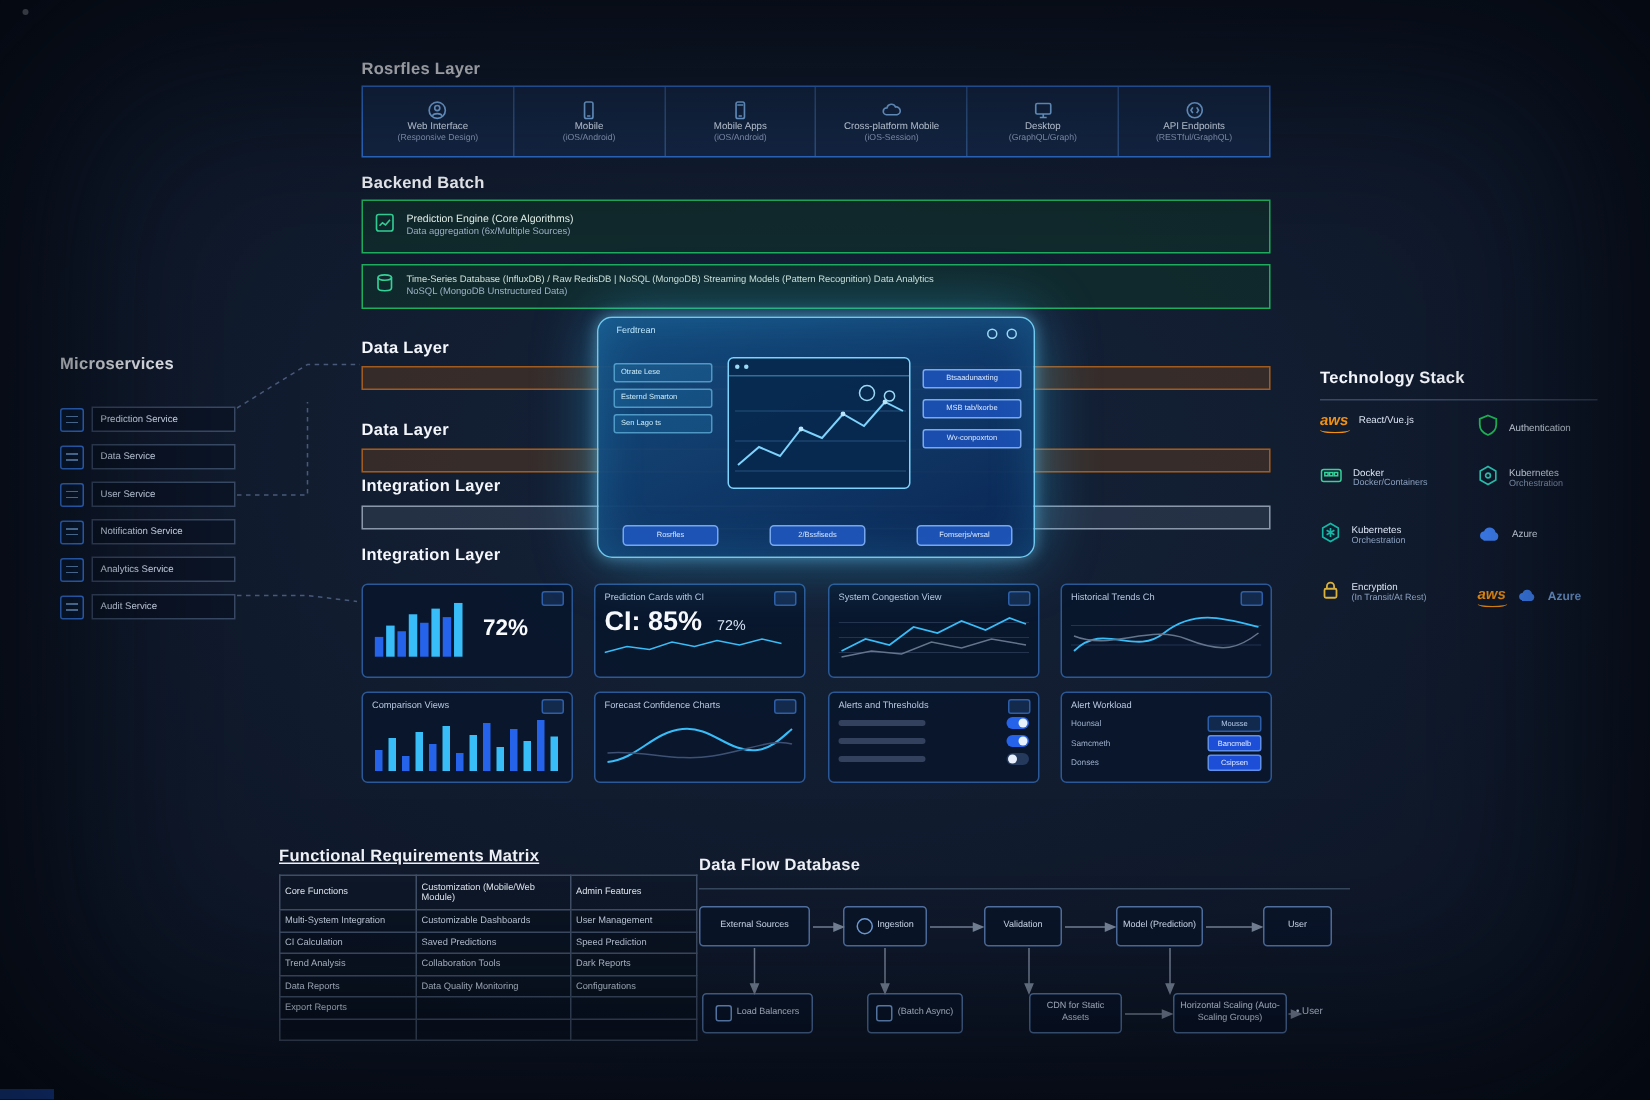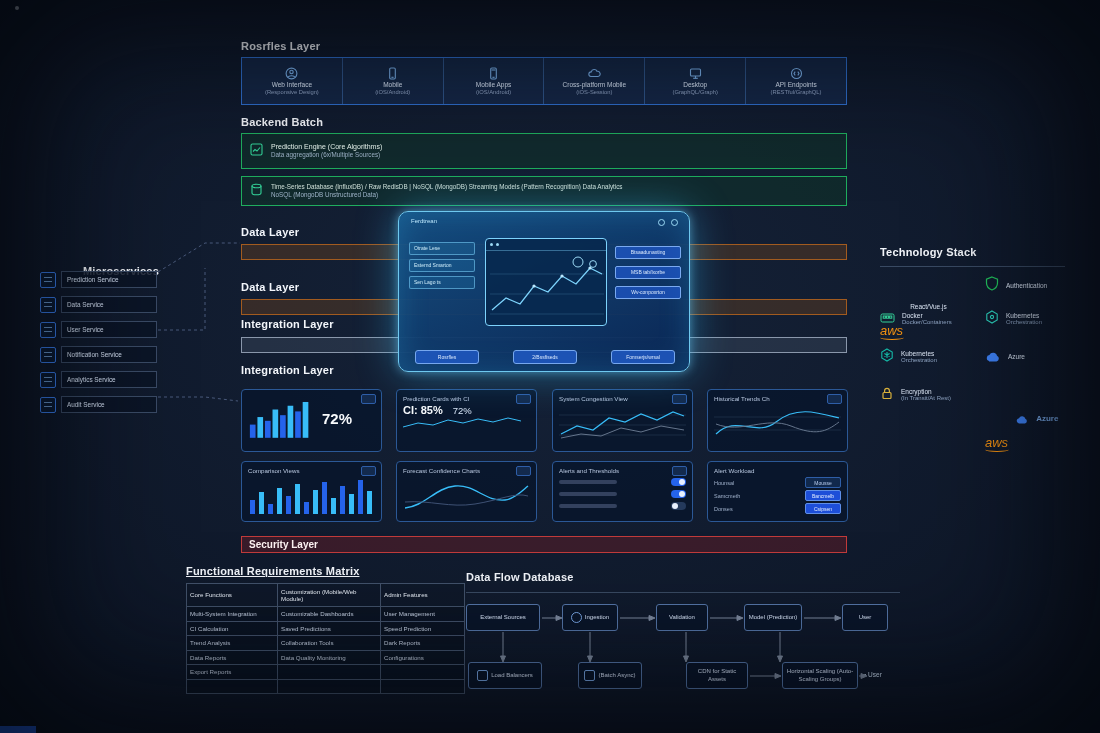--- a/index.html
+++ b/index.html
@@ -35,21 +35,21 @@
     padding-left:7px;box-sizing:border-box;}
 
   
   .card{position:absolute;width:141px;background:rgba(9,22,44,.9);border:1px solid #2b5896;border-radius:4px;
     box-sizing:border-box;padding:5px 6px;}
   .card-title{font-size:6.2px;color:#b9c8e0;margin-bottom:2px;line-height:1.15;}
   .badge{position:absolute;top:4px;right:5px;width:13px;height:8px;border-radius:2px;background:#132a4d;border:1px solid #2e5ea8;}
   .kpi-wrap{display:flex;align-items:center;gap:8px;height:46px;}
   .kpi-val{font-size:15px;font-weight:700;color:#f8fafc;}
   .pred-main{display:flex;align-items:baseline;gap:10px;margin-top:2px;}
-  .pred-big{font-size:11px;font-weight:700;color:#f8fafc;}
+  .pred-big{font-size:18px;font-weight:700;color:#f8fafc;}
   .pred-sec{font-size:9.5px;color:#dbe7f8;}
   .alert-row{display:flex;justify-content:space-between;align-items:center;height:12px;}
   .alert-line{width:58px;height:3.5px;border-radius:2px;background:#33415e;}
   .tgl{width:15px;height:8px;border-radius:4px;background:#2563eb;position:relative;}
   .tgl i{position:absolute;top:1px;width:6px;height:6px;border-radius:50%;background:#e8f0fe;}
   .tgl.on i{right:1px;} .tgl.off{background:#24395c;} .tgl.off i{left:1px;}
   .wl-row{display:flex;justify-content:space-between;align-items:center;height:13px;}
   .wl-label{font-size:5.5px;color:#9fb0ca;}
   .wl-btn{min-width:26px;text-align:center;padding:1.5px 4px;font-size:5px;border-radius:2px;
     background:#1d4ed8;color:#e3edff;border:.5px solid #5f8fe8;line-height:1.2;}
@@ -61,21 +61,21 @@
   .ms-ico em{position:absolute;left:3px;right:3px;top:4px;bottom:3px;
     background:repeating-linear-gradient(180deg, rgba(125,180,240,.85) 0 1px, transparent 1px 4px);}
   .ms-label{width:96px;height:17px;border:1px solid #3a4b66;background:rgba(10,20,38,.85);font-size:6.4px;
     color:#d6e2f5;line-height:16px;padding-left:5px;box-sizing:border-box;white-space:nowrap;}
 
   
   .ts-rule{position:absolute;left:880px;top:266px;width:185px;height:1px;background:#394a63;}
   .ts-entry{position:absolute;display:flex;gap:7px;align-items:center;}
   .ts-name{font-size:6.5px;color:#dce6f5;line-height:1.2;}
   .ts-sub{font-size:6px;color:#8da2c0;line-height:1.2;}
-  .aws{font-weight:400;font-size:13px;color:#f29111;font-style:italic;position:relative;line-height:1;margin-top:48px;}
+  .aws{font-weight:700;font-size:10px;color:#f29111;font-style:italic;position:relative;line-height:1;}
   .aws::after{content:"";position:absolute;left:0;right:-1px;bottom:-3px;height:4px;
     border-bottom:1.2px solid #f29111;border-radius:50%;}
   .azure-text{font-size:8px;color:#7fb3f5;font-weight:700;}
 
   
   .matrix{position:absolute;left:186px;top:583px;border-collapse:collapse;}
   .matrix td{border:1px solid #42526b;font-size:6.2px;color:#c6d2e4;padding:1px 3px;height:11.5px;
     background:rgba(8,16,30,.55);vertical-align:middle;line-height:1.15;}
   .matrix tr.hdr td{color:#e8eef7;height:20px;background:rgba(14,24,42,.7);}
   .matrix .c1{width:84px;} .matrix .c2{width:96px;} .matrix .c3{width:77px;}
@@ -329,23 +329,22 @@
     <div class="wl-row">
       <span class="wl-label">Samcmeth</span>
       <span class="wl-btn">Bancmelb</span>
     </div>
     <div class="wl-row">
       <span class="wl-label">Donses</span>
       <span class="wl-btn">Csipsen</span>
     </div>
   </div>
 
-  <div class="sec-bar">Security Layer</div>
-
-  <div class="sec-title" style="left:40px;top:265px;margin-left:43px;">Microservices</div>
+
+  <div class="sec-title" style="left:40px;top:237px;">Microservices</div>
   <div class="ms-row" style="top:271px;">
     <span class="ms-ico">
         <em></em>
       </span>
     <span class="ms-label">Prediction Service</span>
   </div>
   <div class="ms-row" style="top:296px;">
     <span class="ms-ico">
         <em></em>
       </span>

